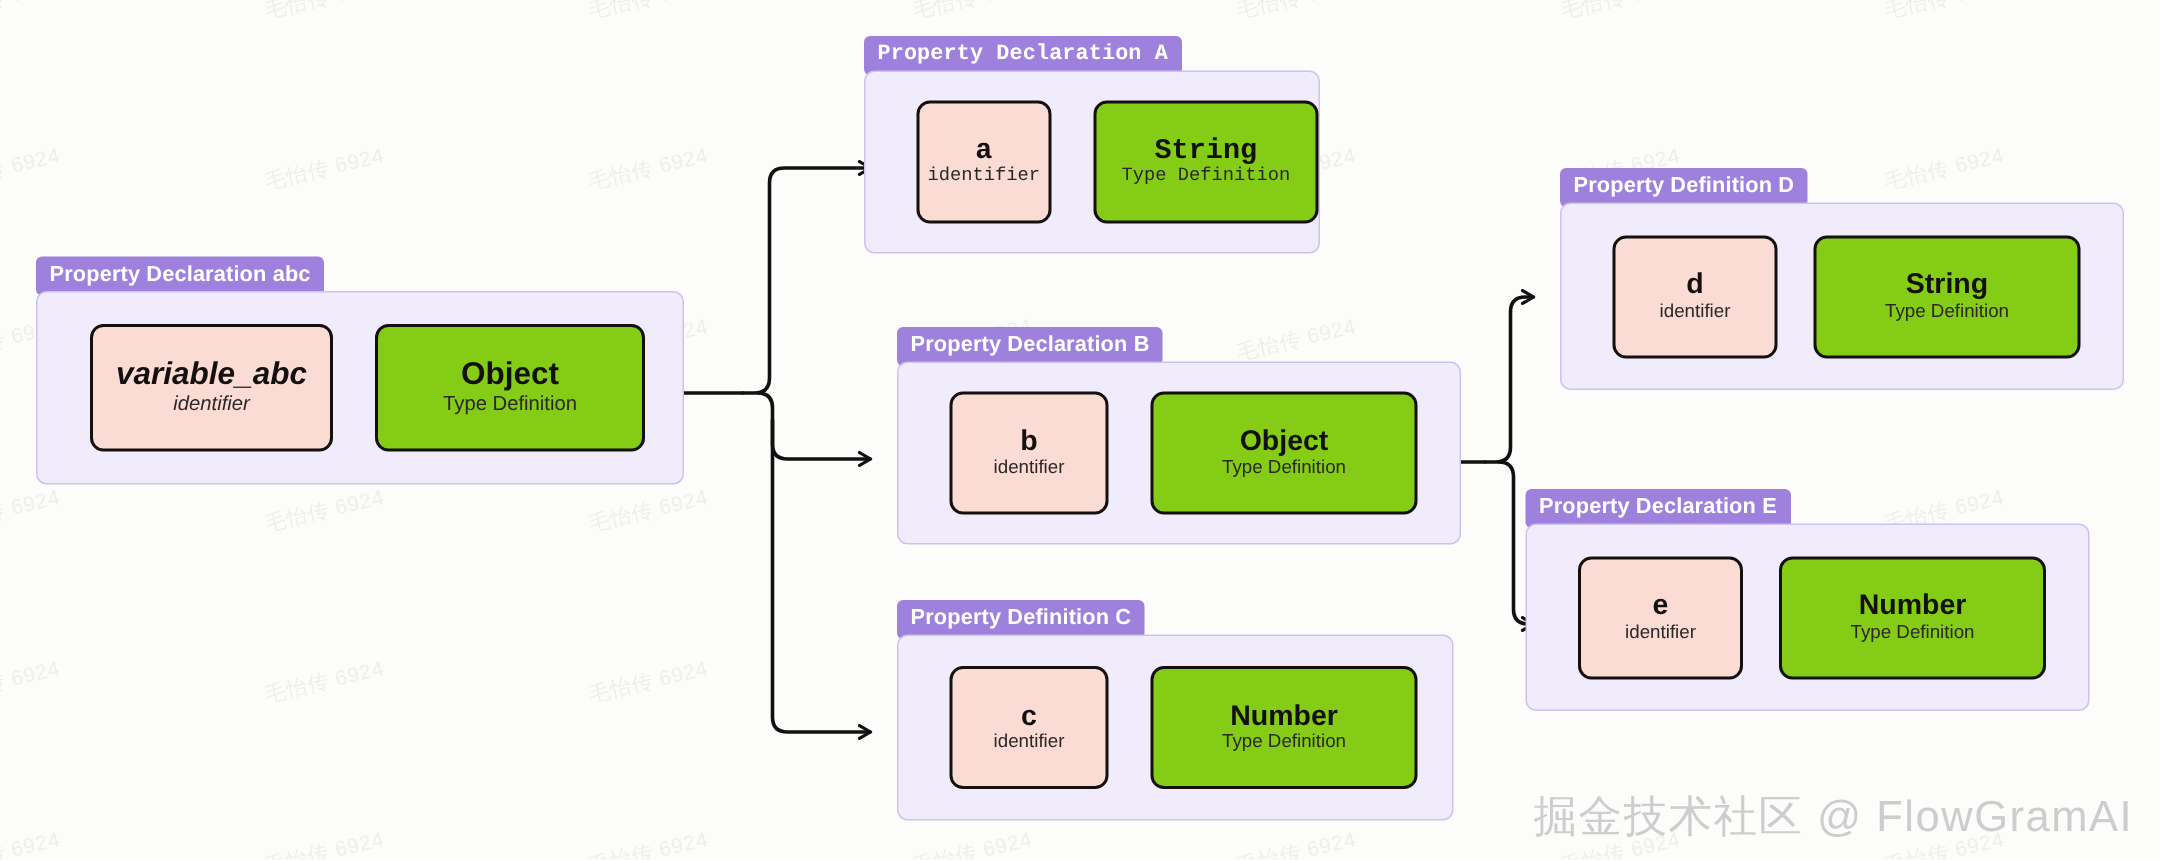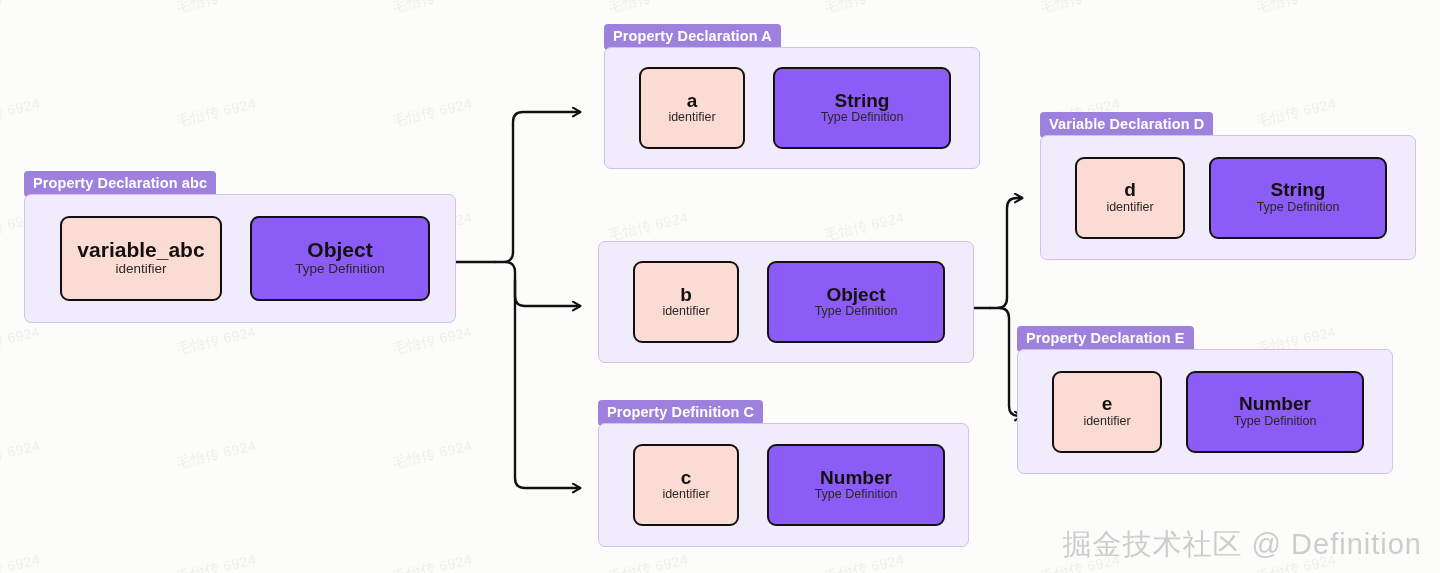--- a/index.html
+++ b/index.html
@@ -80,21 +80,21 @@
     border: 2.5px solid #14100f;
     border-radius: 9px;
     box-sizing: border-box;
     display: flex;
     flex-direction: column;
     align-items: center;
     justify-content: center;
     text-align: center;
   }
   .chip.identifier { background: #fbdcd4; }
-  .chip.typedef    { background: #8b5cf6; text-align: right; }
+  .chip.typedef    { background: #84cc16; text-align: right; }
 
   .chip-title {
     font-weight: bold;
     color: #14100f;
     line-height: 1.05;
   }
   .chip-sub {
     color: #2b2725;
     line-height: 1.2;
     margin-top: 0;
@@ -191,46 +191,47 @@
 
       <path d="M 990 308 L 997 308 Q 1007 308 1007 298 L 1007 208 Q 1007 198 1017 198 L 1022 198" marker-end="url(#arrowhead)"></path>
 
       <path d="M 999 308 Q 1009 308 1009 318 L 1009 406 Q 1009 416 1019 416 L 1022 416" marker-end="url(#arrowhead)"></path>
     </g>
   </svg>
 
   <div class="group root" style="left:24px; top:171px; width:432px; height:152px;">
     <div class="group-badge">Property Declaration abc</div>
     <div class="group-body">
-      <div class="chip identifier" style="margin-left:35px; width:162px; height:85px;">
+      <div class="chip identifier" style="margin-left:35px; width:162px; height:85px;font-style:italic;">
         <div class="chip-title">variable_abc</div>
         <div class="chip-sub">identifier</div>
       </div>
       <div class="chip typedef" style="margin-left:28px; width:180px; height:85px;">
         <div class="chip-title">Object</div>
         <div class="chip-sub">Type Definition</div>
       </div>
     </div>
   </div>
 
-  <div class="group prop" style="left:604px; top:24px; width:376px; height:145px;">
+  <div class="group prop" style="left:576px; top:24px; width:304px; height:145px;font-family:Liberation Mono, monospace;">
     <div class="group-badge">Property Declaration A</div>
     <div class="group-body">
       <div class="chip identifier" style="margin-left:34px; width:106px; height:82px;">
         <div class="chip-title">a</div>
         <div class="chip-sub">identifier</div>
       </div>
       <div class="chip typedef" style="margin-left:28px; width:178px; height:82px;">
         <div class="chip-title">String</div>
         <div class="chip-sub">Type Definition</div>
       </div>
     </div>
   </div>
 
   <div class="group prop" style="left:598px; top:218px; width:376px; height:145px;">
+    <div class="group-badge">Property Declaration B</div>
     <div class="group-body">
       <div class="chip identifier" style="margin-left:34px; width:106px; height:82px;">
         <div class="chip-title">b</div>
         <div class="chip-sub">identifier</div>
       </div>
       <div class="chip typedef" style="margin-left:28px; width:178px; height:82px;">
         <div class="chip-title">Object</div>
         <div class="chip-sub">Type Definition</div>
       </div>
     </div>
@@ -244,21 +245,21 @@
         <div class="chip-sub">identifier</div>
       </div>
       <div class="chip typedef" style="margin-left:28px; width:178px; height:82px;">
         <div class="chip-title">Number</div>
         <div class="chip-sub">Type Definition</div>
       </div>
     </div>
   </div>
 
   <div class="group prop" style="left:1040px; top:112px; width:376px; height:148px;">
-    <div class="group-badge">Variable Declaration D</div>
+    <div class="group-badge">Property Definition D</div>
     <div class="group-body">
       <div class="chip identifier" style="margin-left:34px; width:110px; height:82px;">
         <div class="chip-title">d</div>
         <div class="chip-sub">identifier</div>
       </div>
       <div class="chip typedef" style="margin-left:24px; width:178px; height:82px;">
         <div class="chip-title">String</div>
         <div class="chip-sub">Type Definition</div>
       </div>
     </div>
@@ -271,15 +272,15 @@
         <div class="chip-title">e</div>
         <div class="chip-sub">identifier</div>
       </div>
       <div class="chip typedef" style="margin-left:24px; width:178px; height:82px;">
         <div class="chip-title">Number</div>
         <div class="chip-sub">Type Definition</div>
       </div>
     </div>
   </div>
 
-  <div id="footer-wm">掘金技术社区 @ Definition</div>
+  <div id="footer-wm">掘金技术社区 @ FlowGramAI</div>
 
 </div>
 
 </body></html>

